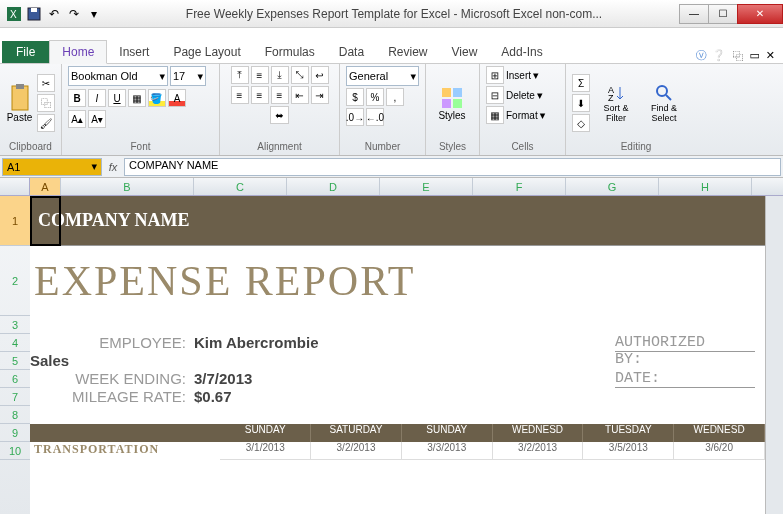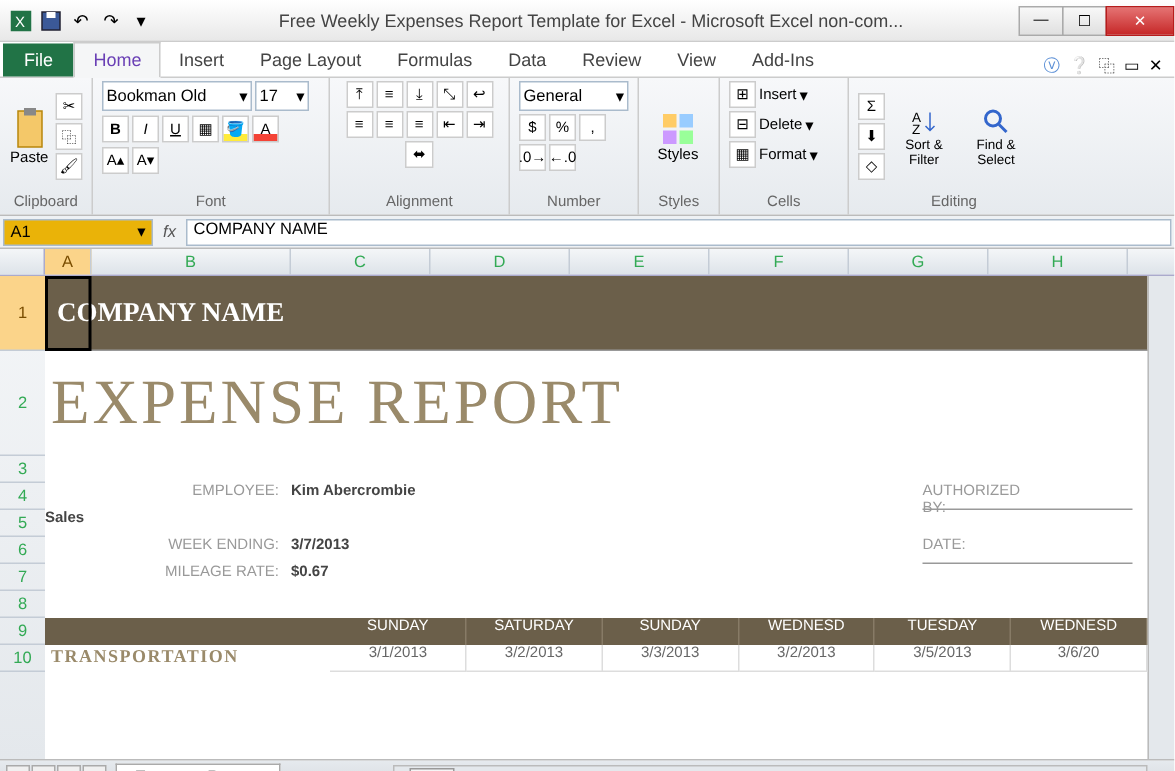--- a/index.html
+++ b/index.html
@@ -4,21 +4,21 @@
 <style>
 * { margin: 0; padding: 0; box-sizing: border-box; font-family: 'Segoe UI', Tahoma, sans-serif; }
 body { width: 783px; height: 514px; overflow: hidden; background: #fff; font-size: 11px; }
 .titlebar { height: 28px; background: linear-gradient(#fff, #e8e8e8); display: flex; align-items: center; border-bottom: 1px solid #ccc; }
 .qat { display: flex; align-items: center; gap: 4px; padding: 0 6px; }
 .qat-icon { width: 16px; height: 16px; display: inline-flex; align-items: center; justify-content: center; font-size: 12px; }
 .title-text { flex: 1; text-align: center; color: #444; font-size: 12px; white-space: nowrap; overflow: hidden; }
 .win-controls { display: flex; }
 .win-btn { width: 30px; height: 20px; display: flex; align-items: center; justify-content: center; font-size: 10px; border: 1px solid #aaa; margin-left: -1px; background: linear-gradient(#f8f8f8,#e0e0e0); }
 .win-close { background: linear-gradient(#e57373,#c62828); color: #fff; border-color: #b71c1c; width: 46px; }
-.tabs-row { height: 24px; background: #fff; display: flex; align-items: flex-end; border-bottom: 1px solid #ccc; }
+.tabs-row { height: 36px; background: #fff; display: flex; align-items: flex-end; border-bottom: 1px solid #ccc; }
 .file-tab { background: #217346; color: #fff; padding: 4px 14px; font-size: 12px; margin-left: 2px; }
 .tab { padding: 4px 12px; font-size: 12px; color: #444; cursor: pointer; }
 .tab.active { background: #f5f6f7; border: 1px solid #ccc; border-bottom: 1px solid #f5f6f7; margin-bottom: -1px; color: #6a3fb5; }
 .tabs-right { margin-left: auto; display: flex; gap: 6px; padding-right: 8px; align-items: center; }
 .ribbon { height: 92px; background: linear-gradient(#f7f8fa,#e6eaee); border-bottom: 1px solid #bbb; display: flex; }
 .group { border-right: 1px solid #ccc; padding: 2px 6px; display: flex; flex-direction: column; justify-content: space-between; }
 .group-label { text-align: center; font-size: 10px; color: #666; padding: 1px 0; }
 .group-body { flex:1; display:flex; align-items:center; gap:4px; }
 .big-btn { display:flex; flex-direction:column; align-items:center; justify-content:center; width:40px; height:64px; font-size:10px; }
 .small-grid { display:flex; flex-direction:column; gap:2px; }
@@ -35,24 +35,24 @@
 .colh { border-right:1px solid #c4ccd6; text-align:center; font-size:11px; color:#3a5; display:flex; align-items:center; justify-content:center; }
 .colh.sel { background:#fbd48a; color:#7a4d00; }
 .row-headers { width:30px; background:linear-gradient(#f4f6f8,#e4e8ec); }
 .rowh { border-bottom:1px solid #c4ccd6; text-align:center; font-size:11px; color:#3a5; display:flex; align-items:center; justify-content:center; }
 .rowh.sel { background:#fbd48a; color:#7a4d00; }
 .grid { flex:1; position:relative; overflow:hidden; }
 .grid-content { position:absolute; top:0; left:0; right:0; }
 .company-bar { height:50px; background:#6b5f4a; color:#fff; font-family:'Bookman Old Style','Georgia',serif; font-size:18px; font-weight:bold; display:flex; align-items:center; padding-left:8px; border-bottom:1px solid #999; }
 .cell-active { position:absolute; top:0; left:0; width:31px; height:50px; border:2px solid #000; pointer-events:none; }
 .title-row { height:70px; color:#9a8a6a; font-family:'Bookman Old Style','Georgia',serif; font-size:42px; padding-left:4px; display:flex; align-items:center; letter-spacing:2px; }
-.info-row { height:18px; display:flex; font-size:10px; }
+.info-row { height:18px; display:flex; font-size:15px; }
 .info-label { width:164px; text-align:right; color:#999; padding-right:8px; font-family:Arial; }
 .info-val { color:#444; font-weight:bold; flex:1; }
-.info-right { color:#999; margin-left:auto; padding-right:80px; }
+.info-right { color:#999; margin-left:auto; padding-right:80px;font-family:Liberation Mono, monospace; }
 .day-header { height:18px; background:#6b5f4a; color:#fff; display:flex; font-size:10px; }
 .day-cell { width:93px; text-align:center; border-right:1px solid #877b66; }
 .date-row { height:18px; display:flex; font-size:10px; }
 .date-cell { width:93px; text-align:center; color:#666; border-right:1px solid #ddd; border-bottom:1px solid #ddd; }
 .cat-label { width:218px; font-family:'Bookman Old Style',serif; color:#9a8a6a; font-size:12px; font-weight:bold; padding-left:4px; letter-spacing:1px; }
 .sheet-tabs { height:22px; background:linear-gradient(#e6eaee,#d4d9de); display:flex; align-items:center; border-top:1px solid #bbb; }
 .nav-btns { display:flex; gap:1px; padding:0 4px; }
 .nav-btn { width:16px; height:16px; border:1px solid #aaa; background:#f0f0f0; display:flex; align-items:center; justify-content:center; font-size:8px; }
 .sheet-tab { background:#fff; border:1px solid #aaa; border-bottom:none; padding:2px 12px; font-size:11px; font-weight:bold; margin-left:2px; }
 .hscroll { flex:1; margin:0 18px 0 60px; height:16px; background:#e4e8ec; border:1px solid #bbb; display:flex; align-items:center; }

